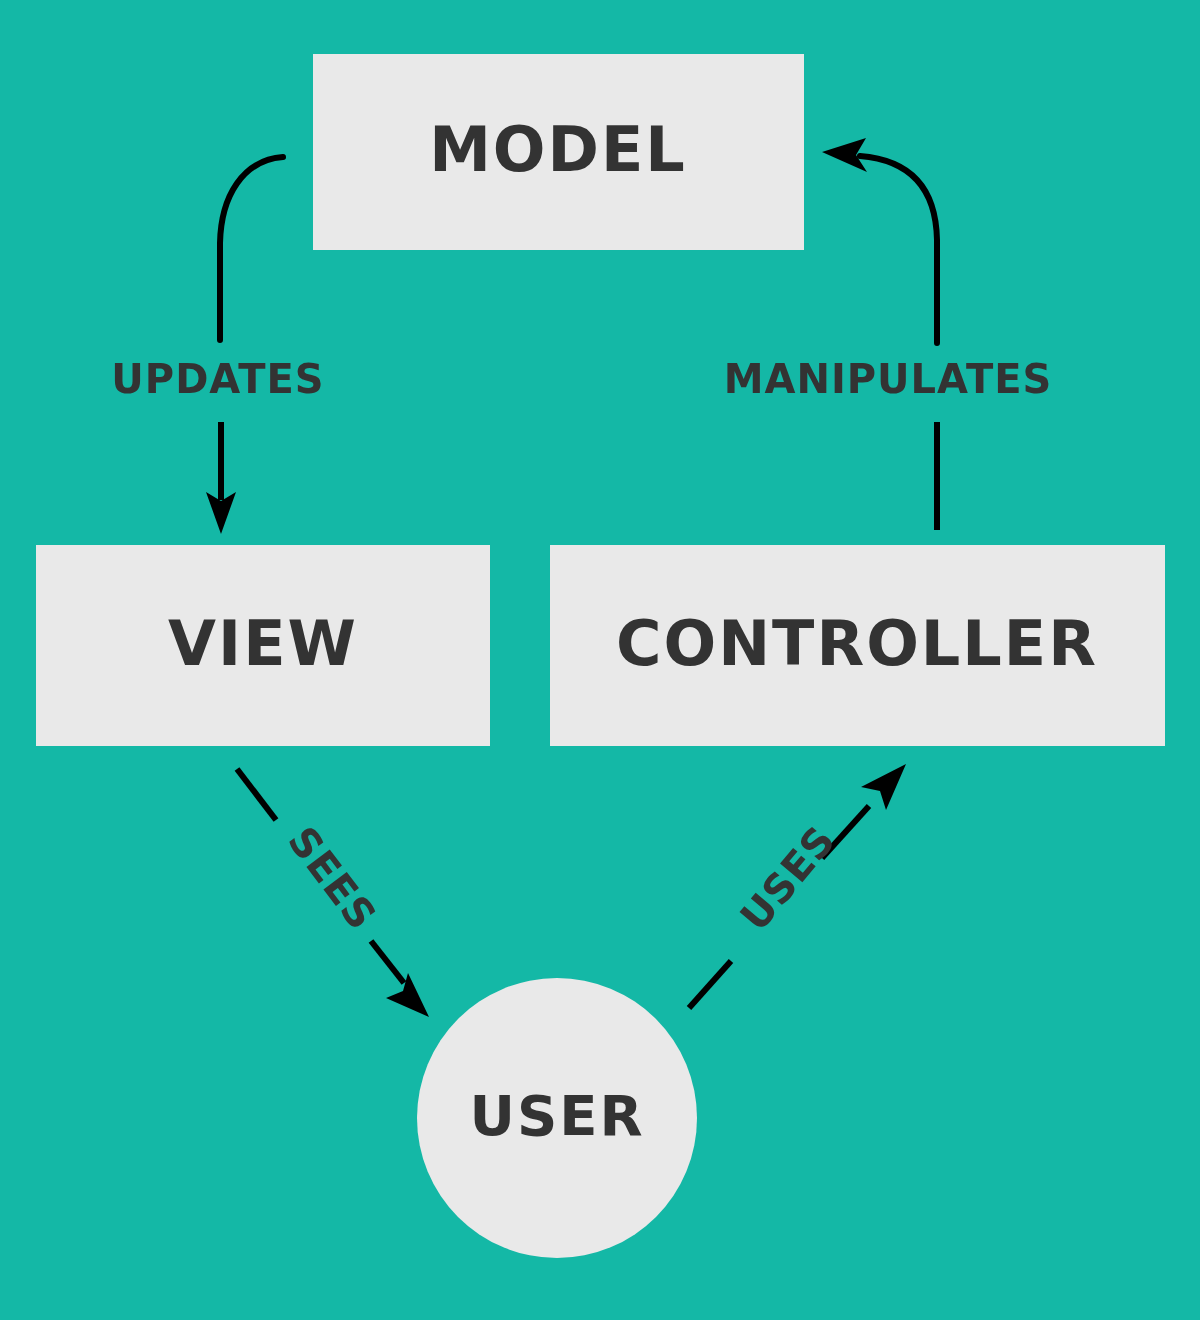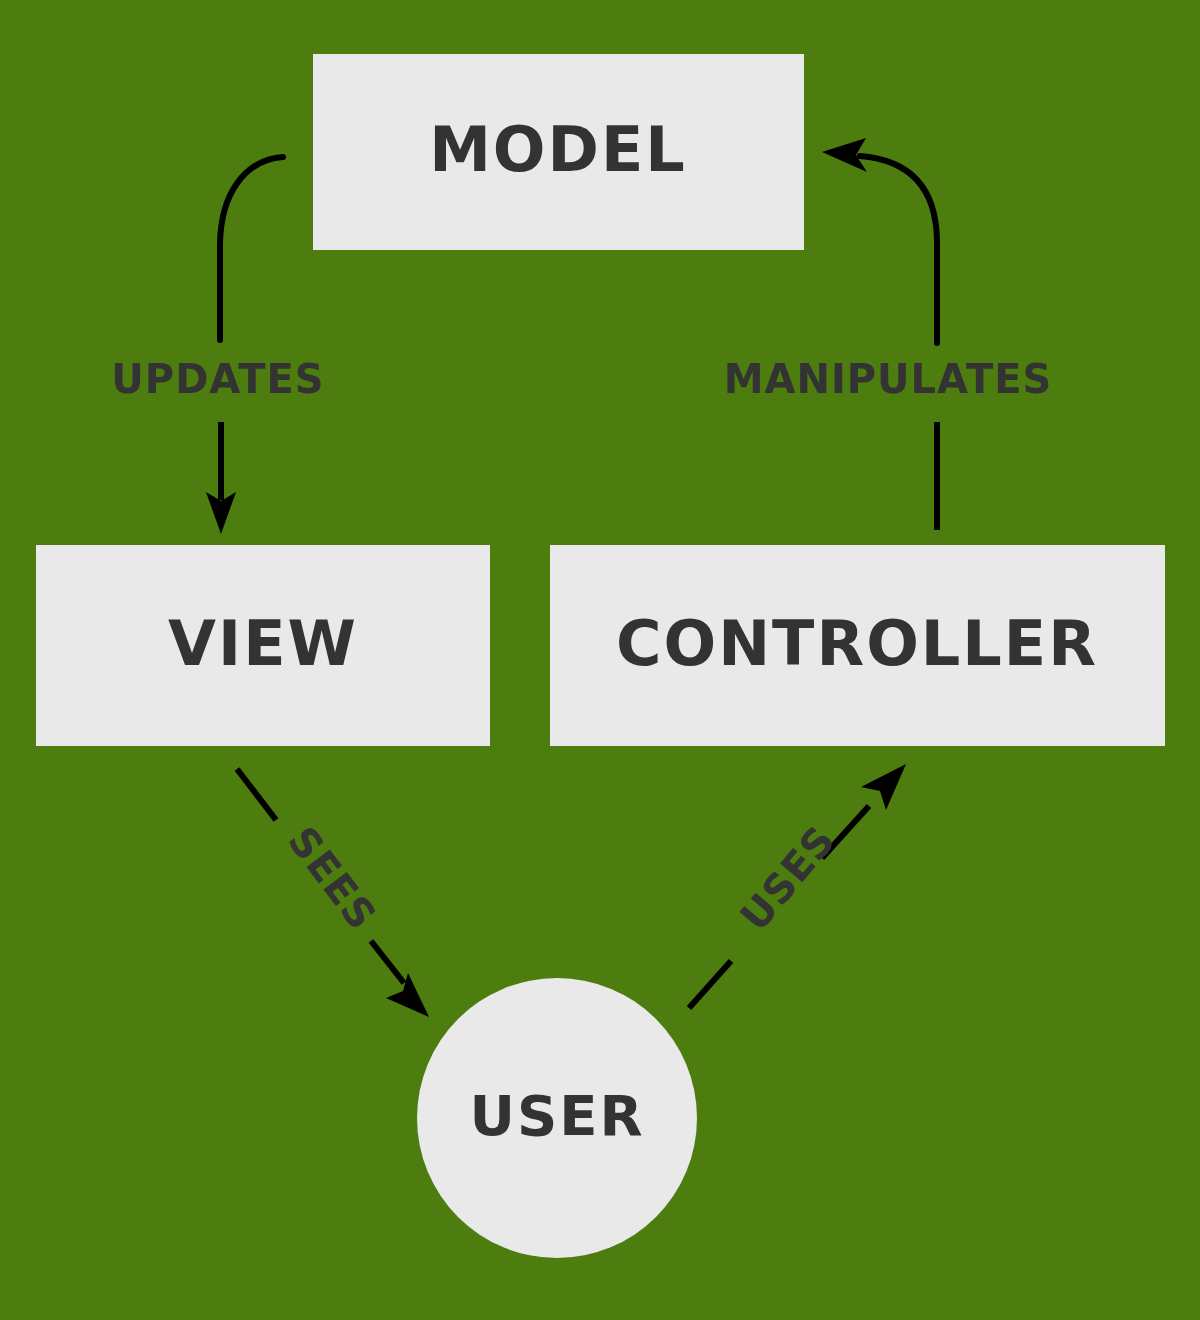--- a/index.html
+++ b/index.html
@@ -11,21 +11,21 @@
   body {
     width: 1200px;
     height: 1320px;
     font-family: "DejaVu Sans", "Liberation Sans", sans-serif;
     overflow: hidden;
   }
   #diagram-root {
     position: relative;
     width: 1200px;
     height: 1320px;
-    background: #4d7c0f;
+    background: #14b8a6;
   }
   #diagram-svg {
     position: absolute;
     top: 0;
     left: 0;
     width: 1200px;
     height: 1320px;
     display: block;
   }
   .node-box-text, .node-circle-text, .edge-label-text {

